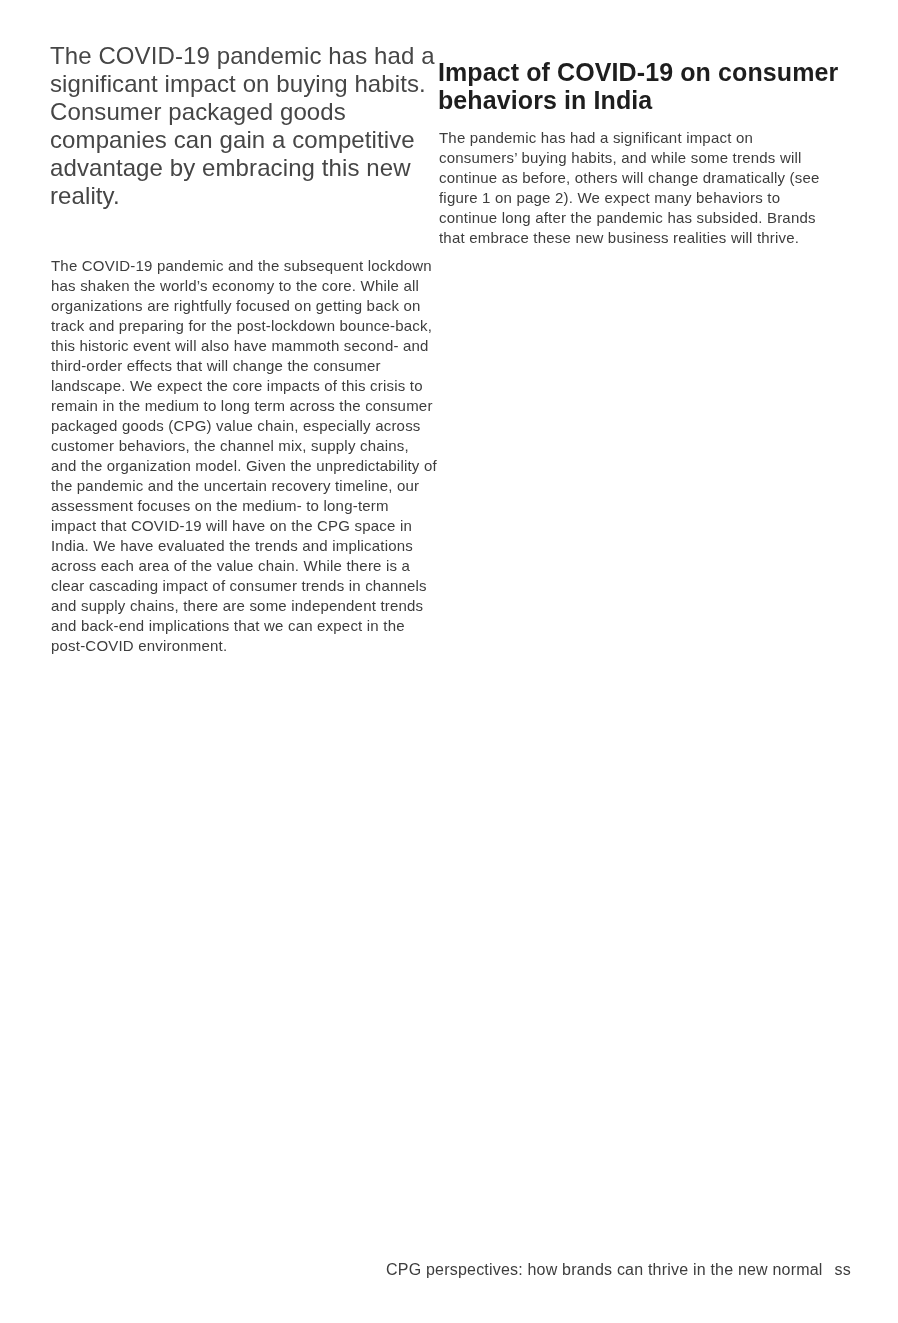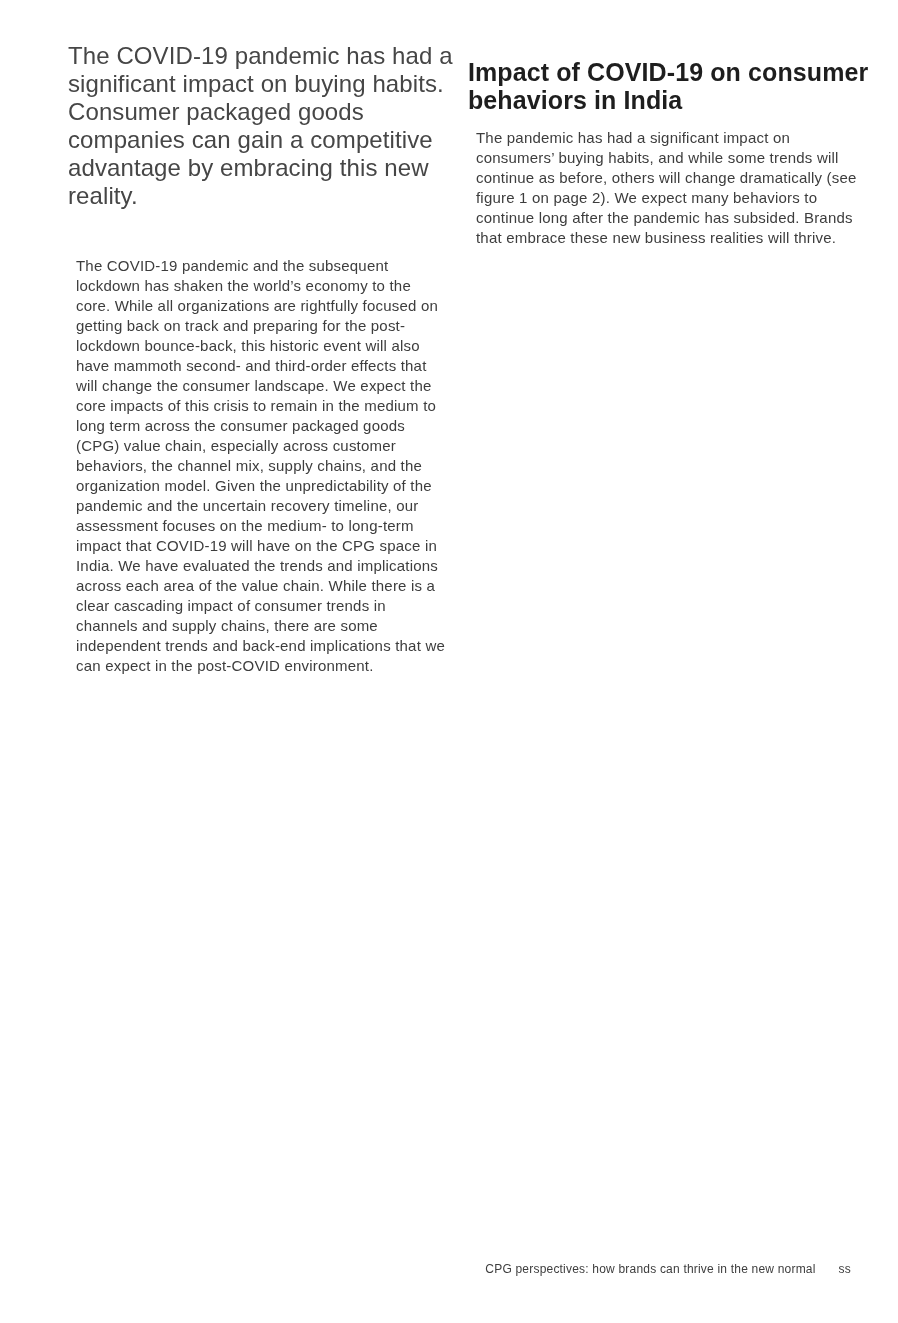--- a/index.html
+++ b/index.html
@@ -11,61 +11,61 @@
     position: relative;
     width: 898px;
     height: 1323px;
     background: #ffffff;
     overflow: hidden;
     font-family: "Liberation Sans", sans-serif;
   }
   .columns {
     position: absolute;
     top: 42px;
-    left: 68px;
+    left: 50px;
     display: grid;
     grid-template-columns: 388px 412px;
-    column-gap: 12px;
+    column-gap: 0;
   }
   .lead {
     margin: 0 0 46px 0;
     font-size: 24px;
     line-height: 28px;
     font-weight: 400;
     color: #464646;
     letter-spacing: 0.1px;
   }
   .section-heading {
     margin: 16px 0 14px 0;
     font-size: 25px;
     line-height: 28px;
     font-weight: 700;
     color: #1e1e1e;
     letter-spacing: 0.1px;
     white-space: pre-line;
   }
   .body-text {
-    margin: 8px;
+    margin: 1px;
     font-size: 15px;
     line-height: 20px;
     font-weight: 400;
     color: #3d3d3d;
     letter-spacing: 0.2px;
   }
   .col-right .body-text {
     max-width: 390px;
   }
   .footer {
     position: absolute;
     right: 47px;
     bottom: 46px;
     display: flex;
     align-items: baseline;
-    gap: 23px;
-    font-size: 12px;
+    gap: 12px;
+    font-size: 16px;
     line-height: 15px;
     color: #3d3d3d;
     letter-spacing: 0.2px;
   }
 </style>
 </head>
 <body>
 
 <div class="page">
   <div class="columns">

